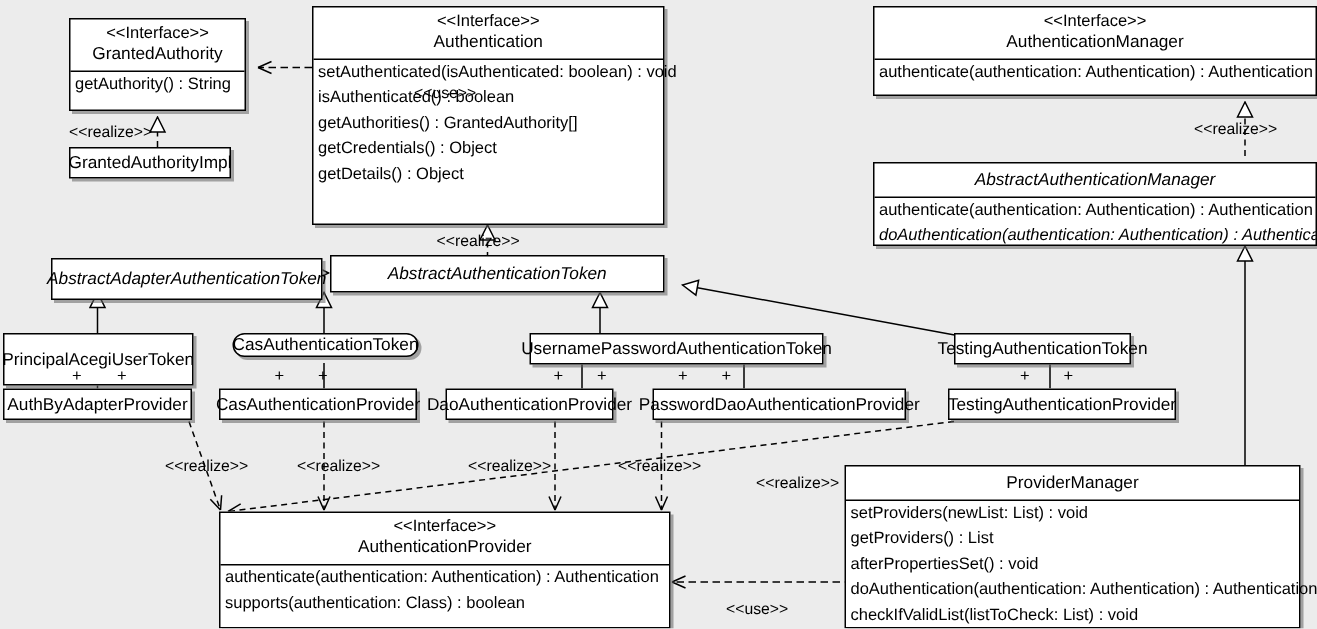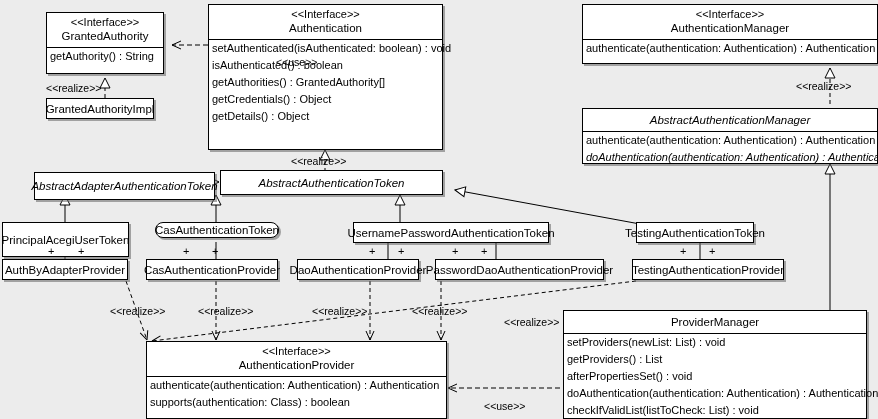--- a/index.html
+++ b/index.html
@@ -204,21 +204,21 @@
   <div class="uml" style="left:636px; top:222px; width:118px; height:21px;">
     <div class="simple">TestingAuthenticationToken</div>
   </div>
 
   <div class="uml" style="left:2px; top:259px; width:126px; height:21px;">
     <div class="simple">AuthByAdapterProvider</div>
   </div>
   <div class="uml" style="left:146px; top:259px; width:132px; height:21px;">
     <div class="simple">CasAuthenticationProvider</div>
   </div>
-  <div class="uml" style="left:297px; top:259px; width:122px; height:21px;">
+  <div class="uml" style="left:297px; top:259px; width:112px; height:21px;">
     <div class="simple">DaoAuthenticationProvider</div>
   </div>
   <div class="uml" style="left:435px; top:259px; width:169px; height:21px;">
     <div class="simple">PasswordDaoAuthenticationProvider</div>
   </div>
   <div class="uml" style="left:632px; top:259px; width:152px; height:21px;">
     <div class="simple">TestingAuthenticationProvider</div>
   </div>
 
   <div class="uml" style="left:146px; top:341px; width:301px; height:78px;">

